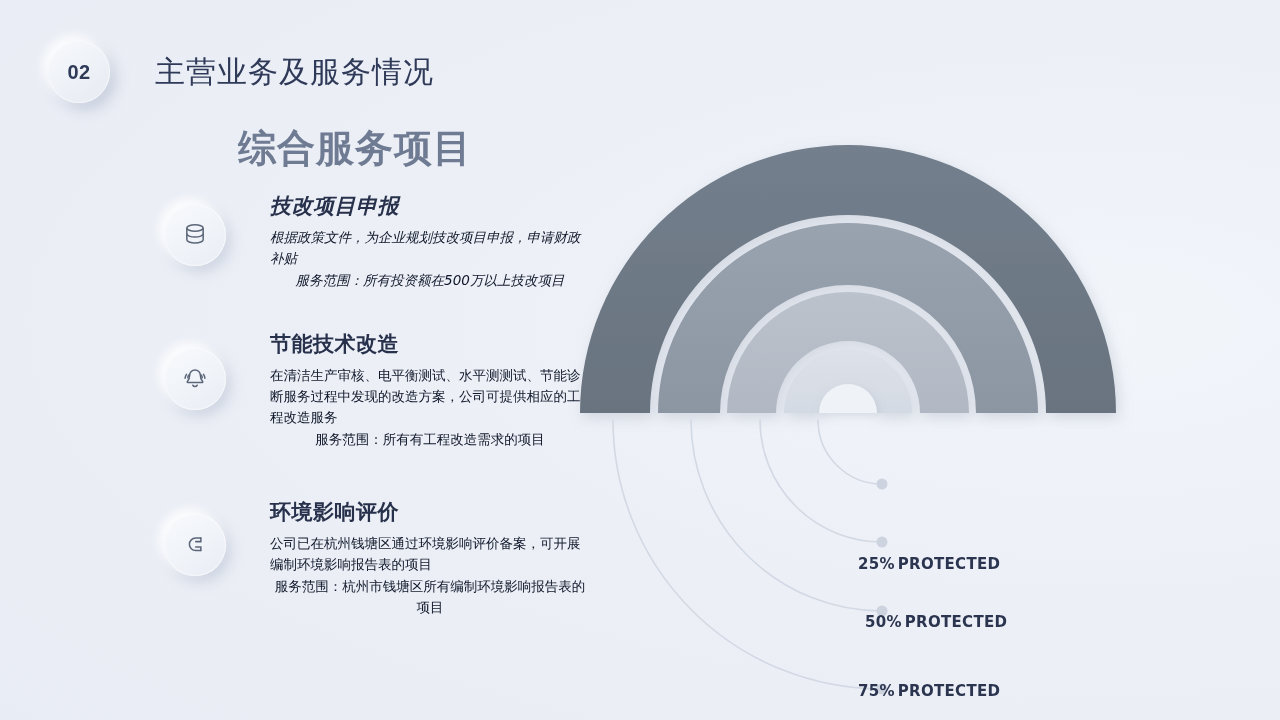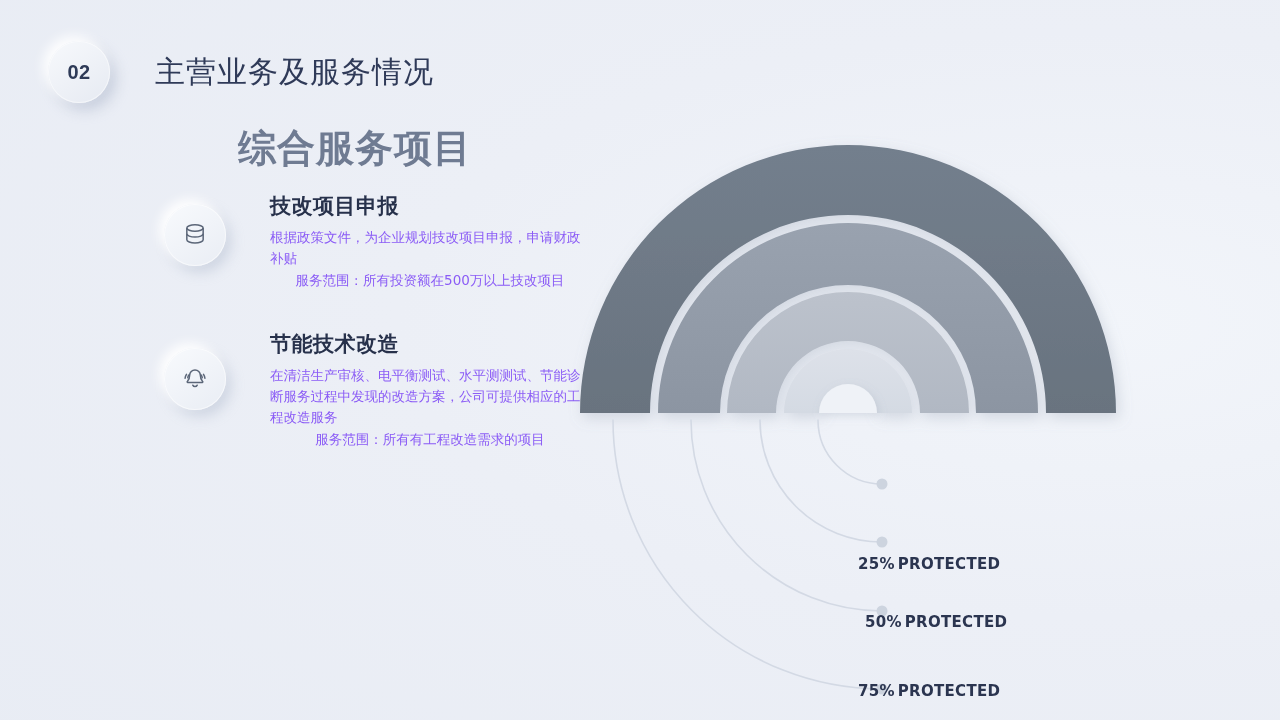--- a/index.html
+++ b/index.html
@@ -53,21 +53,21 @@
     display:flex; align-items:center; justify-content:center;
   }
   .f-icon svg { display:block; }
   .f-body { margin-left:110px; }
   .f-title {
     font-size:21px; font-weight:bold; color:#27314b; letter-spacing:.5px;
     font-family:"DejaVu Sans","Liberation Sans",sans-serif;
     margin-bottom:7px;
   }
   .f-desc, .f-scope {
-    font-size:13.5px; line-height:1.55; color:#8b5cf6;
+    font-size:13.5px; line-height:1.55; color:#0f172a;
     font-family:"DejaVu Sans","Liberation Sans",sans-serif;
   }
   .f-scope { margin-top:1px;text-align:center; }
 
   
   #chart { position:absolute; left:530px; top:120px; width:700px; height:560px; }
   #chart svg { display:block; overflow:visible; }
 
   .legend-label {
     position:absolute;
@@ -84,21 +84,21 @@
   <div id="numBadge">
     <span>02</span>
   </div>
   <div id="headerTitle">主营业务及服务情况</div>
 </div>
 
 <div id="sectionTitle">综合服务项目</div>
 
 <div id="features">
 
-  <div class="feature" style="height:118px;">
+  <div class="feature" style="height:118px;font-style:italic;">
     <div class="f-icon" style="top:12px;">
       <svg width="28" height="28" viewBox="0 0 24 24" fill="none" stroke="#5b6678" stroke-width="1.3">
         <ellipse cx="12" cy="6" rx="7" ry="2.8"></ellipse>
         <path d="M5 6v5c0 1.55 3.13 2.8 7 2.8s7-1.25 7-2.8V6"></path>
         <path d="M5 11v5c0 1.55 3.13 2.8 7 2.8s7-1.25 7-2.8v-5"></path>
       </svg>
     </div>
     <div class="f-body">
       <div class="f-title">技改项目申报</div>
       <div class="f-desc">根据政策文件，为企业规划技改项目申报，申请财政补贴</div>
@@ -115,20 +115,33 @@
         <path d="M19.9 8.6c.5.6.8 1.4.9 2.3M21.9 8c.7 1 1.1 2.2 1.2 3.4" transform="translate(-2.6,0)"></path>
       </svg>
     </div>
     <div class="f-body">
       <div class="f-title">节能技术改造</div>
       <div class="f-desc">在清洁生产审核、电平衡测试、水平测测试、节能诊断服务过程中发现的改造方案，公司可提供相应的工程改造服务</div>
       <div class="f-scope">服务范围：所有有工程改造需求的项目</div>
     </div>
   </div>
 
+  <div class="feature" style="height:140px;">
+    <div class="f-icon" style="top:16px;">
+      <svg width="28" height="28" viewBox="0 0 24 24" fill="none" stroke="#5b6678" stroke-width="1.3" stroke-linecap="round">
+        <path d="M17 6H12.6a5.4 5.4 0 0 0 0 10.8H17"></path>
+        <path d="M17 6v3.1h-4.4M17 16.8v-3.1h-4.4"></path>
+      </svg>
+    </div>
+    <div class="f-body">
+      <div class="f-title">环境影响评价</div>
+      <div class="f-desc">公司已在杭州钱塘区通过环境影响评价备案，可开展编制环境影响报告表的项目</div>
+      <div class="f-scope">服务范围：杭州市钱塘区所有编制环境影响报告表的项目</div>
+    </div>
+  </div>
 
 </div>
 
 <div id="chart">
   <svg width="700" height="560" viewBox="0 0 700 560">
     <defs>
       <linearGradient id="g0" x1="0" y1="0" x2="0" y2="1">
         <stop offset="0%" stop-color="#737f8d"></stop>
           <stop offset="100%" stop-color="#69737f"></stop>
       </linearGradient>

